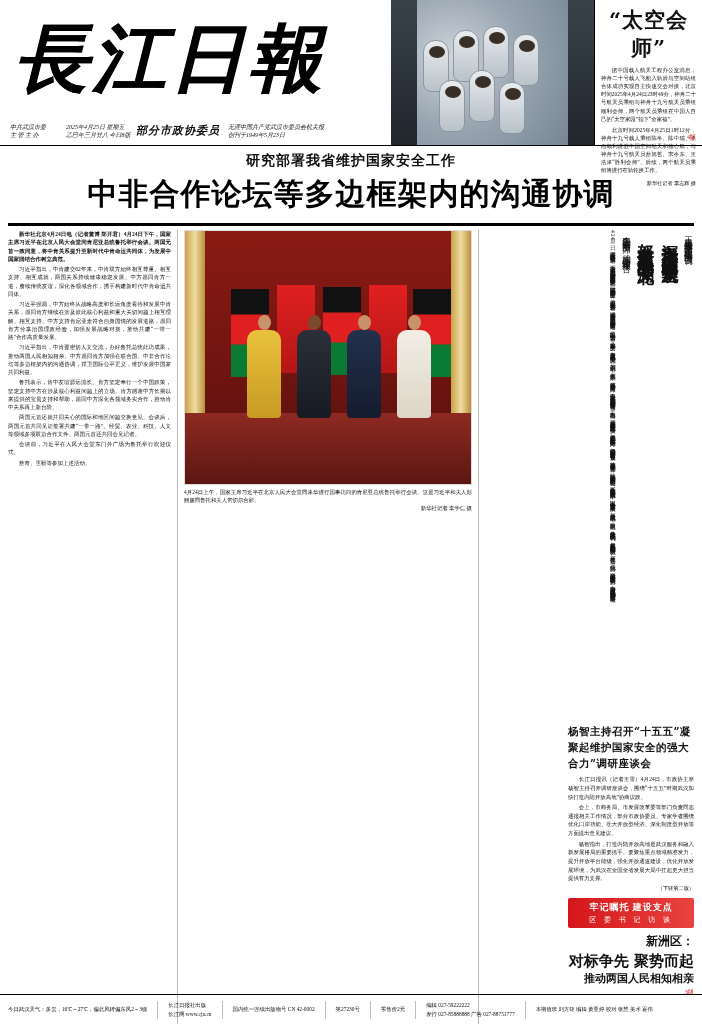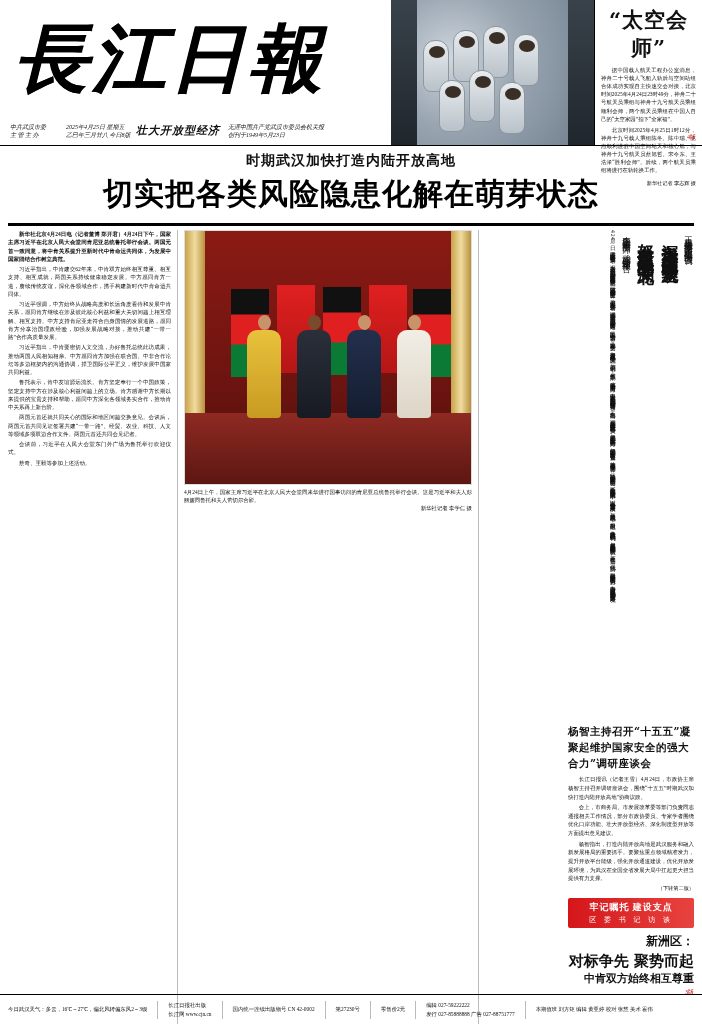--- a/index.html
+++ b/index.html
@@ -156,21 +156,21 @@
       <div class="logo-cn">長江日報</div>
       <div class="mast-meta">
         <div class="col c1">
           <div>中共武汉市委</div>
           <div>主 管 主 办</div>
         </div>
         <div class="col c2">
           <div>2025年4月25日 星期五</div>
           <div>乙巳年三月廿八 今日8版</div>
         </div>
-        <div class="slogan">壮大开放型经济</div>
+        <div class="slogan">部分市政协委员</div>
         <div class="col c4">
           <div>无涯中国共产党武汉市委员会机关报</div>
           <div>创刊于1949年5月23日</div>
         </div>
       </div>
     </div>
 
     <div class="mast-photo">
       <div class="space-photo">
         <div class="panelL"></div>
@@ -190,22 +190,22 @@
       <div class="body">
         <p>据中国载人航天工程办公室消息，神舟二十号载人飞船入轨后与空间站组合体成功实现自主快速交会对接，北京时间2025年4月24日23时49分，神舟二十号航天员乘组与神舟十九号航天员乘组顺利会师，两个航天员乘组在中国人自己的“太空家园”拍下“全家福”。</p>
         <p>北京时间2025年4月25日1时12分，神舟十九号载人乘组陈冬、陈中瑞、王杰顺利进驻中国空间站天和核心舱，与神舟十九号航天员蔡旭哲、宋令东、王浩泽“胜利会师”。后续，两个航天员乘组将进行在轨轮换工作。</p>
       </div>
       <div class="credit">新华社记者 李志辉 摄</div>
       <div class="pageref">4版</div>
     </div>
   </div>
 
   <div class="lead">
-    <div class="kicker">时期武汉加快打造内陆开放高地</div>
-    <div class="title">切实把各类风险隐患化解在萌芽状态</div>
+    <div class="kicker">研究部署我省维护国家安全工作</div>
+    <div class="title">中非合作论坛等多边框架内的沟通协调</div>
   </div>
   <div class="rule-dbl"></div>
 
   <div class="mainrow">
 
     <div class="col-text">
       <p class="dateline">新华社北京4月24日电（记者董博 郑开君）4月24日下午，国家主席习近平在北京人民大会堂同肯尼亚总统鲁托举行会谈。两国元首一致同意，将中肯关系提升至新时代中肯命运共同体，为发展中国家团结合作树立典范。</p>
       <p>习近平指出，中肯建交62年来，中肯双方始终相互尊重、相互支持、相互成就，两国关系持续健康稳定发展。中方愿同肯方一道，赓续传统友谊，深化各领域合作，携手构建新时代中肯命运共同体。</p>
       <p>习近平强调，中方始终从战略高度和长远角度看待和发展中肯关系，愿同肯方继续在涉及彼此核心利益和重大关切问题上相互理解、相互支持。中方支持肯尼亚走符合自身国情的发展道路，愿同肯方分享治国理政经验，加强发展战略对接，推动共建“一带一路”合作高质量发展。</p>
       <p>习近平指出，中肯要密切人文交流，办好鲁托总统此访成果，推动两国人民相知相亲。中方愿同肯方加强在联合国、中非合作论坛等多边框架内的沟通协调，捍卫国际公平正义，维护发展中国家共同利益。</p>
@@ -268,21 +268,21 @@
     <div class="rl-credit">（下转第二版）</div>
 
     <div class="redbanner">
       <span>牢记嘱托 建设支点</span>
       <span class="sub">区 委 书 记 访 谈</span>
     </div>
 
     <div class="newdistrict">
       <div class="nd-tag">新洲区：</div>
       <div class="nd-l1">对标争先 聚势而起</div>
-      <div class="nd-l2">中肯双方始终相互尊重</div>
+      <div class="nd-l2">推动两国人民相知相亲</div>
       <div class="nd-ref">3版</div>
     </div>
   </div>
 
   <div class="footer">
     <div class="fcell">今日武汉天气：多云，16℃～27℃，偏北风转偏东风2～3级</div>
     <div class="sep"></div>
     <div class="fcell">
       <div>长江日报社出版</div>
       <div>长江网 www.cjn.cn</div>

